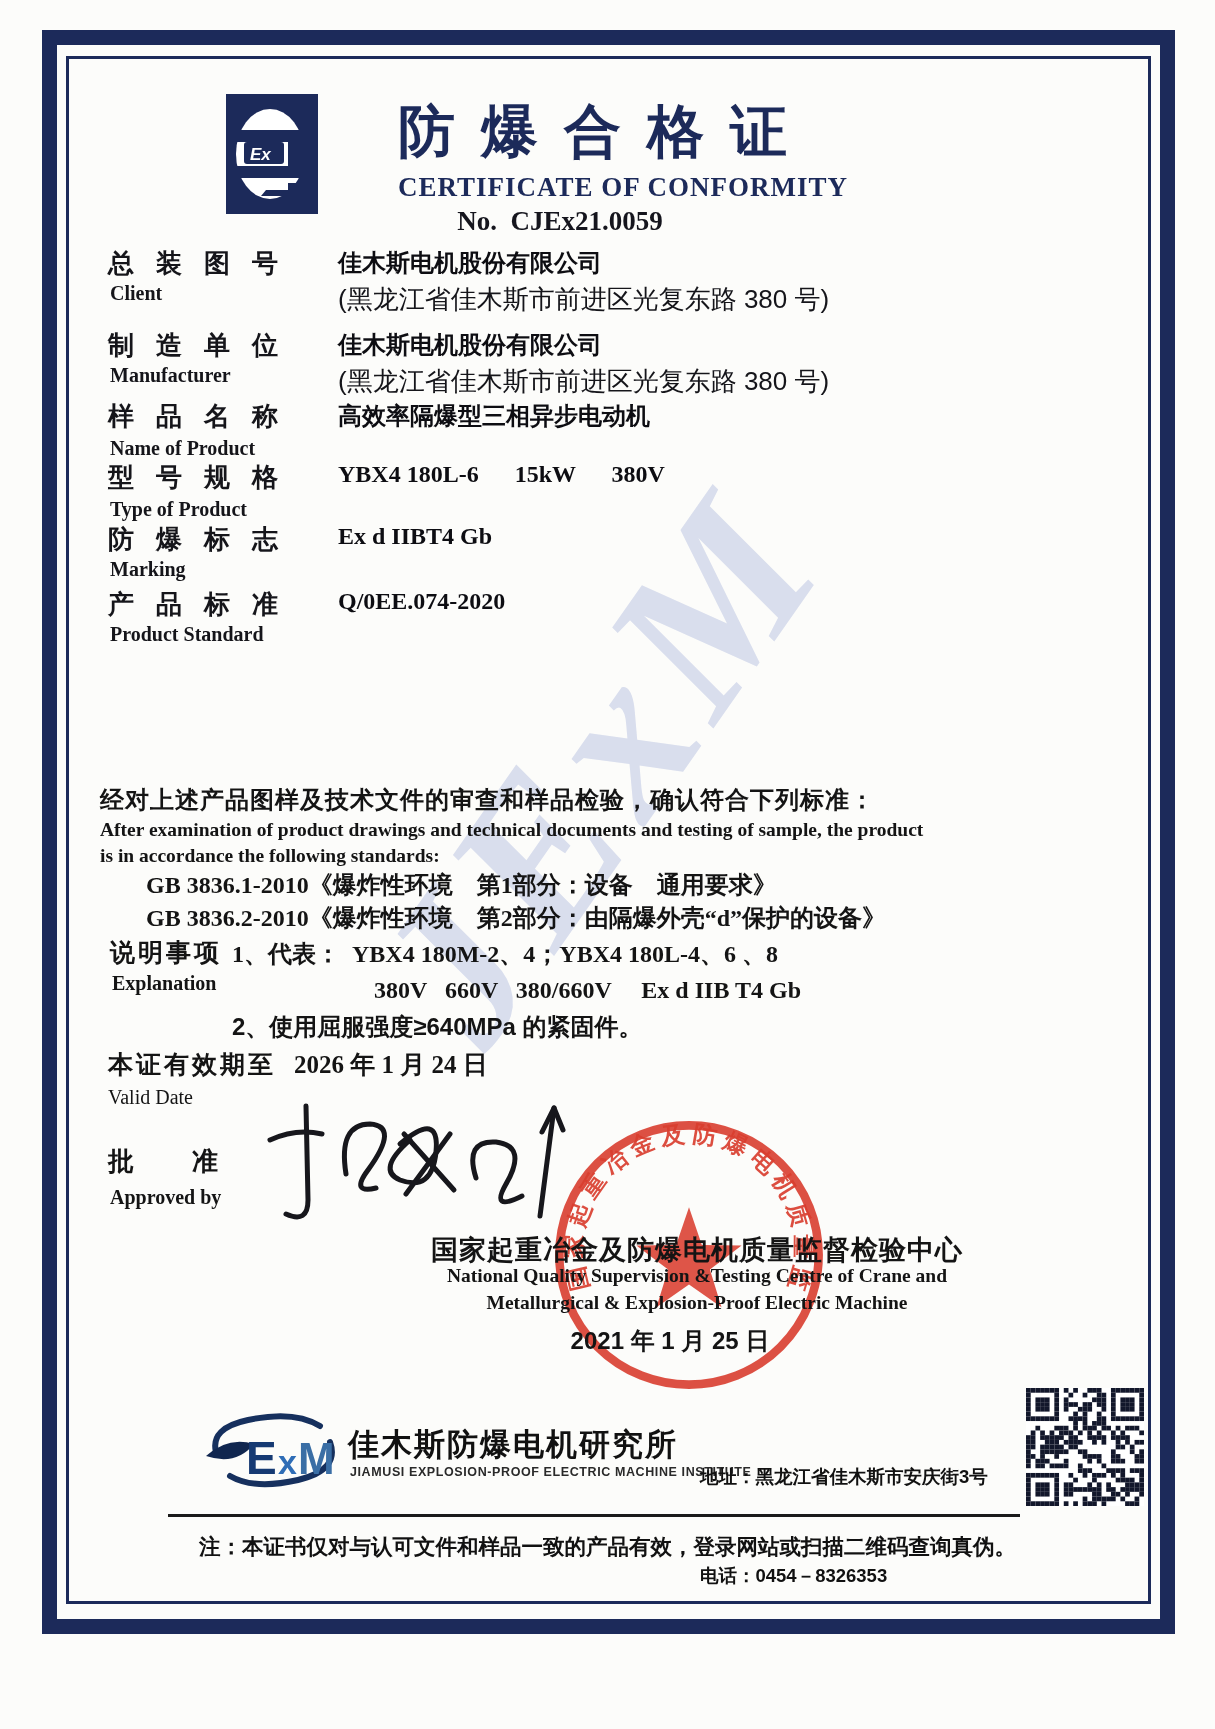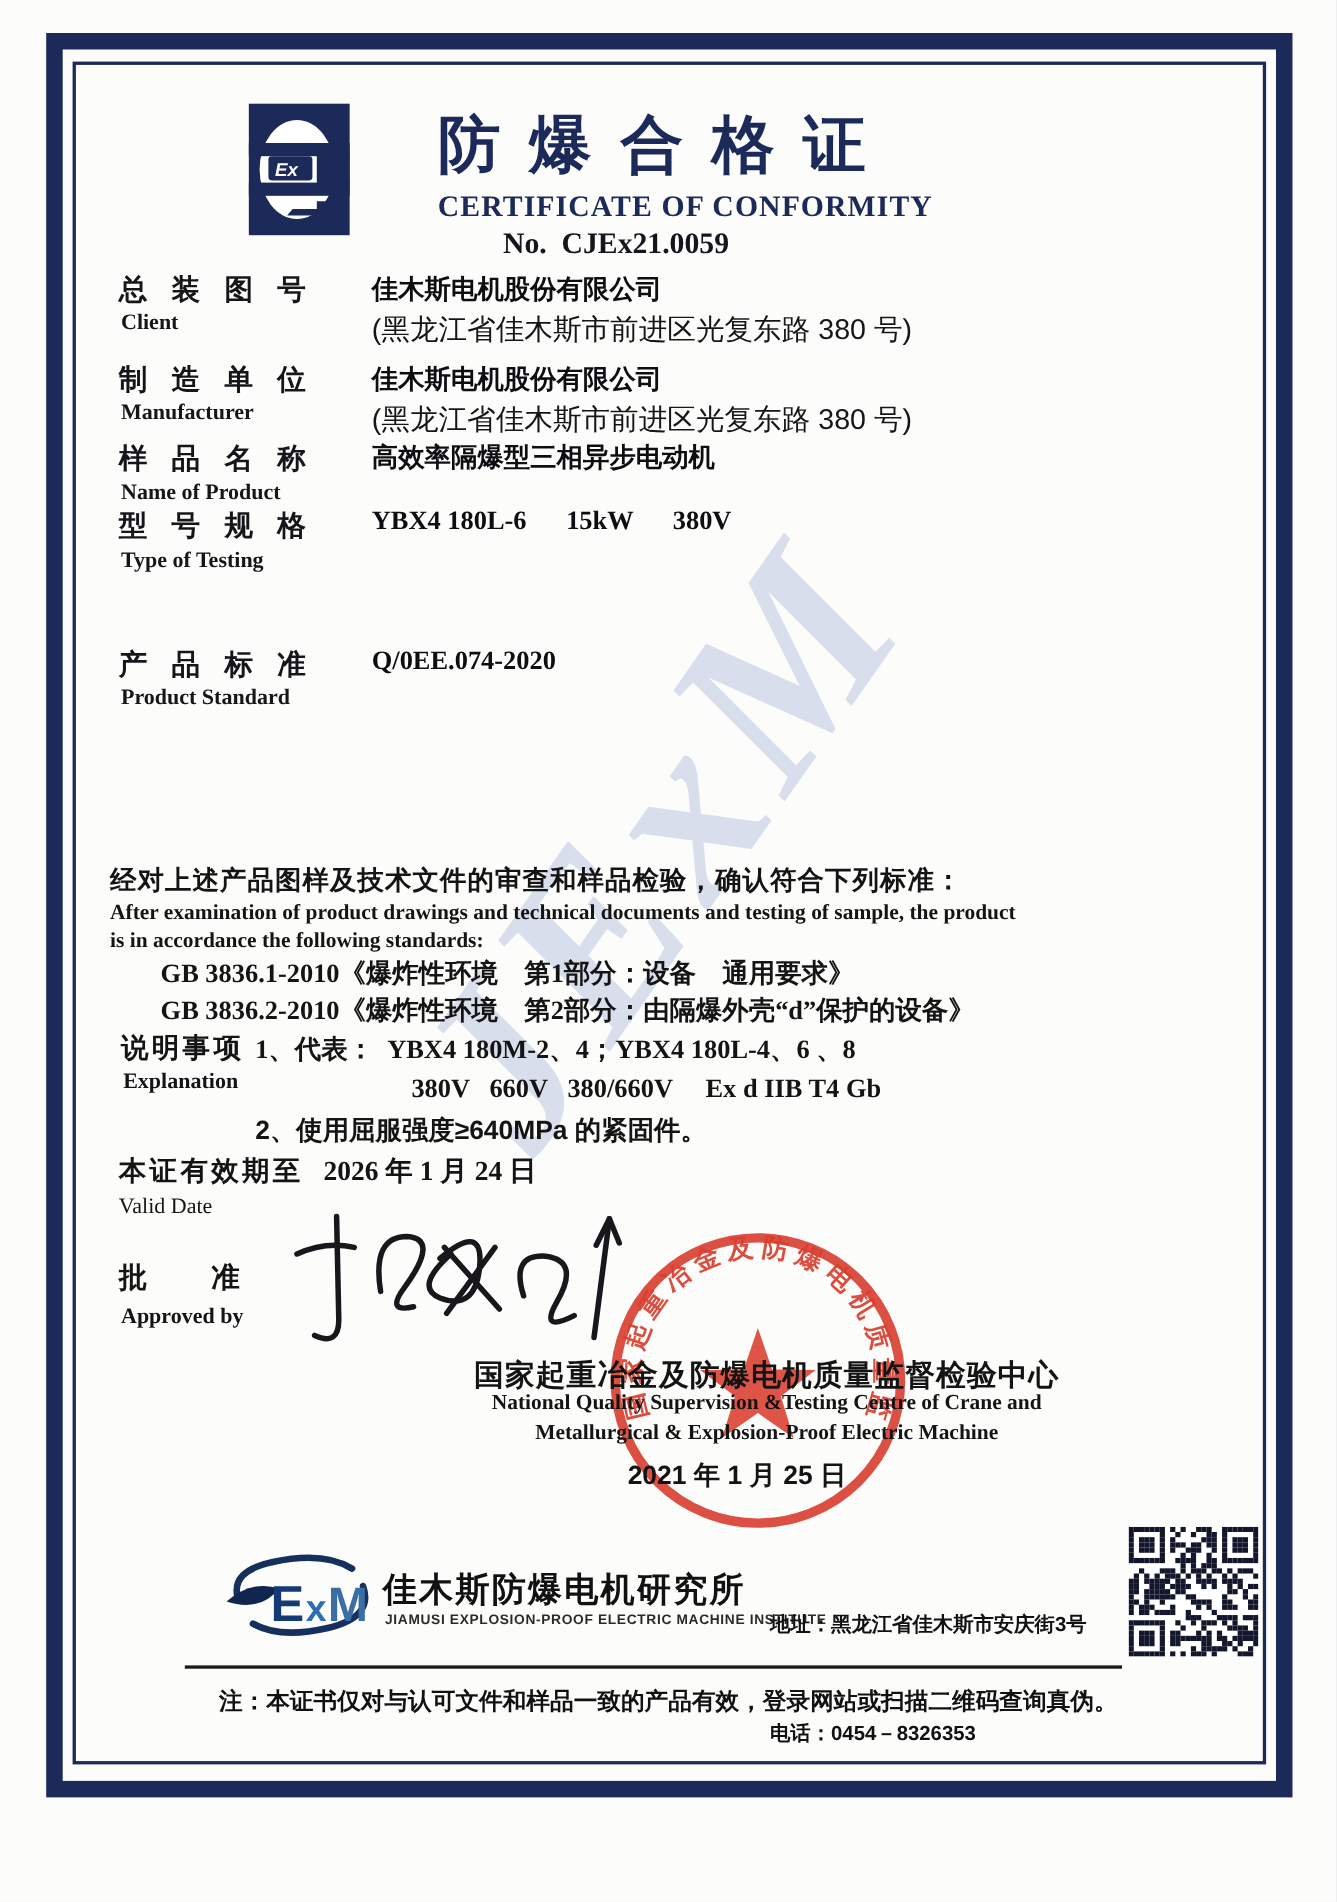--- a/index.html
+++ b/index.html
@@ -127,22 +127,27 @@
     <span class="f-val">佳木斯电机股份有限公司</span>
     <span class="f-note">(黑龙江省佳木斯市前进区光复东路 380 号)</span>
   </div>
   <div class="field" style="top:399px;">
     <span class="f-zh">样品名称</span>
     <span class="f-en" style="top:38px;">Name of Product</span>
     <span class="f-val">高效率隔爆型三相异步电动机</span>
   </div>
   <div class="field" style="top:460px;">
     <span class="f-zh">型号规格</span>
-    <span class="f-en" style="top:38px;">Type of Testing</span>
+    <span class="f-en" style="top:38px;">Type of Product</span>
     <span class="f-val">YBX4 180L-6      15kW      380V</span>
+  </div>
+  <div class="field" style="top:522px;">
+    <span class="f-zh">防爆标志</span>
+    <span class="f-en">Marking</span>
+    <span class="f-val">Ex d IIBT4 Gb</span>
   </div>
   <div class="field" style="top:587px;">
     <span class="f-zh">产品标准</span>
     <span class="f-en">Product Standard</span>
     <span class="f-val">Q/0EE.074-2020</span>
   </div>
 
   <div class="abs st-zh">经对上述产品图样及技术文件的审查和样品检验，确认符合下列标准：</div>
   <div class="abs st-en st-en1">After examination of product drawings and technical documents and testing of sample, the product</div>
   <div class="abs st-en st-en2">is in accordance the following standards:</div>

